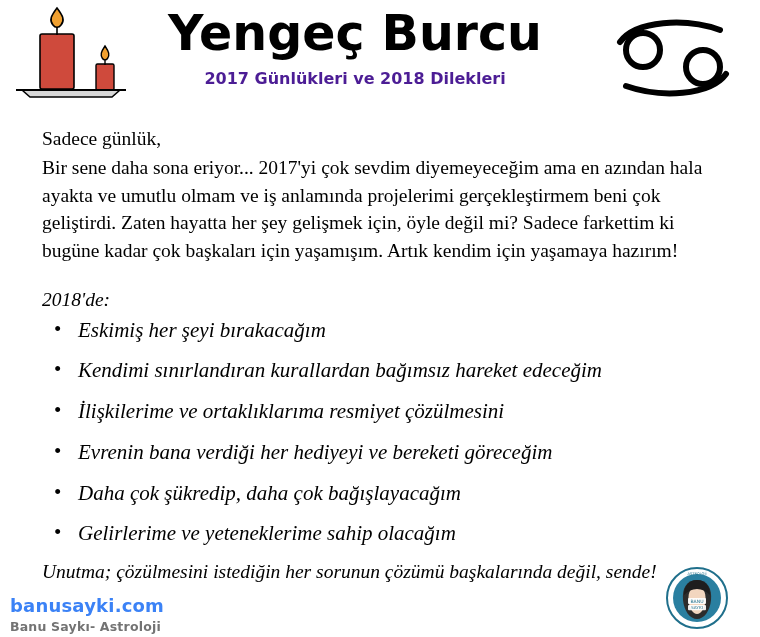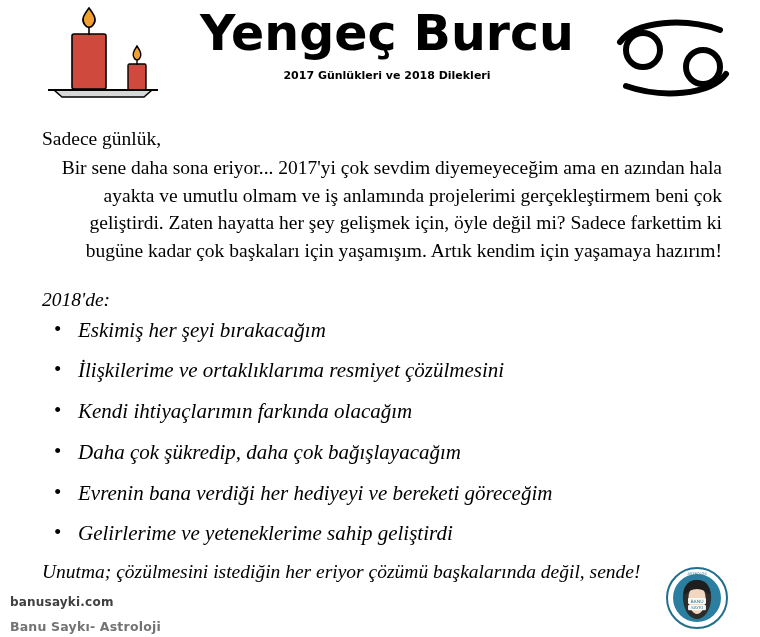--- a/index.html
+++ b/index.html
@@ -13,21 +13,20 @@
     font-family: "Liberation Serif", serif;
     color: #000000;
     overflow: hidden;
     position: relative;
   }
 
   
   .header {
     position: relative;
     height: 128px;
-    margin-left: 32px;
   }
   .candle-art {
     position: absolute;
     left: 8px;
     top: 2px;
     width: 120px;
     height: 100px;
   }
   .title-block {
     position: absolute;
@@ -40,24 +39,24 @@
     font-family: "DejaVu Sans", sans-serif;
     font-size: 49px;
     font-weight: 700;
     letter-spacing: 0px;
     line-height: 1.05;
     color: #000;
     white-space: nowrap;
   }
   .subtitle {
     font-family: "DejaVu Sans", sans-serif;
-    font-size: 11px;
+    font-size: 16px;
     font-weight: 700;
     margin-top: 10px;
-    color: #000000;
+    color: #4c1d95;
   }
   .zodiac-art {
     position: absolute;
     right: 22px;
     top: 12px;
     width: 130px;
     height: 92px;
   }
 
   
@@ -68,21 +67,21 @@
     width: 680px;
   }
   .greeting {
     font-size: 19.5px;
     line-height: 1.38;
   }
   .intro {
     font-size: 19.5px;
     line-height: 1.42;
     margin-top: 1px;
-    text-align: right;
+    text-align: left;
   }
   .year-heading {
     font-style: italic;
     font-size: 19.5px;
     margin-top: 24px;
     margin-bottom: 2px;
   }
   ul.wishes {
     list-style: none;
     margin: 6px 0 0 0;
@@ -127,23 +126,23 @@
     font-weight: 700;
     color: #737373;
     letter-spacing: 0.2px;
     margin-top: 46px;
   }
   .sig-site {
     position: absolute;
     left: 0;
     top: 22px;
     font-family: "DejaVu Sans", sans-serif;
-    font-size: 12px;
-    font-weight: 700;
-    color: #404040;
+    font-size: 18px;
+    font-weight: 700;
+    color: #3b82f6;
     letter-spacing: 0.2px;
   }
   .logo-badge {
     position: absolute;
     right: 22px;
     top: -6px;
     width: 62px;
     height: 62px;
   }
 </style>
@@ -179,28 +178,28 @@
   </svg>
 </div>
 
 <div class="content">
   <div class="greeting">Sadece günlük,</div>
   <div class="intro">Bir sene daha sona eriyor... 2017'yi çok sevdim diyemeyeceğim ama en azından hala ayakta ve umutlu olmam ve iş anlamında projelerimi gerçekleştirmem beni çok geliştirdi. Zaten hayatta her şey gelişmek için, öyle değil mi? Sadece farkettim ki bugüne kadar çok başkaları için yaşamışım. Artık kendim için yaşamaya hazırım!</div>
   <div class="year-heading">2018'de:</div>
 
   <ul class="wishes">
     <li><span>Eskimiş her şeyi bırakacağım</span></li>
+    <li><span>Kendimi sınırlandıran kurallardan bağımsız hareket edeceğim</span></li>
     <li><span>İlişkilerime ve ortaklıklarıma resmiyet çözülmesini</span></li>
-    <li><span>Kendi ihtiyaçlarımın farkında olacağım</span></li>
+    <li><span>Evrenin bana verdiği her hediyeyi ve bereketi göreceğim</span></li>
     <li><span>Daha çok şükredip, daha çok bağışlayacağım</span></li>
-    <li><span>Evrenin bana verdiği her hediyeyi ve bereketi göreceğim</span></li>
-    <li><span>Gelirlerime ve yeteneklerime sahip geliştirdi</span></li>
+    <li><span>Gelirlerime ve yeteneklerime sahip olacağım</span></li>
   </ul>
 
-  <div class="closing">Unutma; çözülmesini istediğin her eriyor çözümü başkalarında değil, sende!</div>
+  <div class="closing">Unutma; çözülmesini istediğin her sorunun çözümü başkalarında değil, sende!</div>
 </div>
 
 <div class="footer">
   <div class="sig-name">Banu Saykı- Astroloji</div>
   <div class="sig-site">banusayki.com</div>
 
   <svg class="logo-badge" viewBox="0 0 62 62">
     <circle cx="31" cy="31" r="30" fill="#ffffff" stroke="#1f6f8b" stroke-width="2"></circle>
     <circle cx="31" cy="31" r="24" fill="#2a7fa0"></circle>
 

